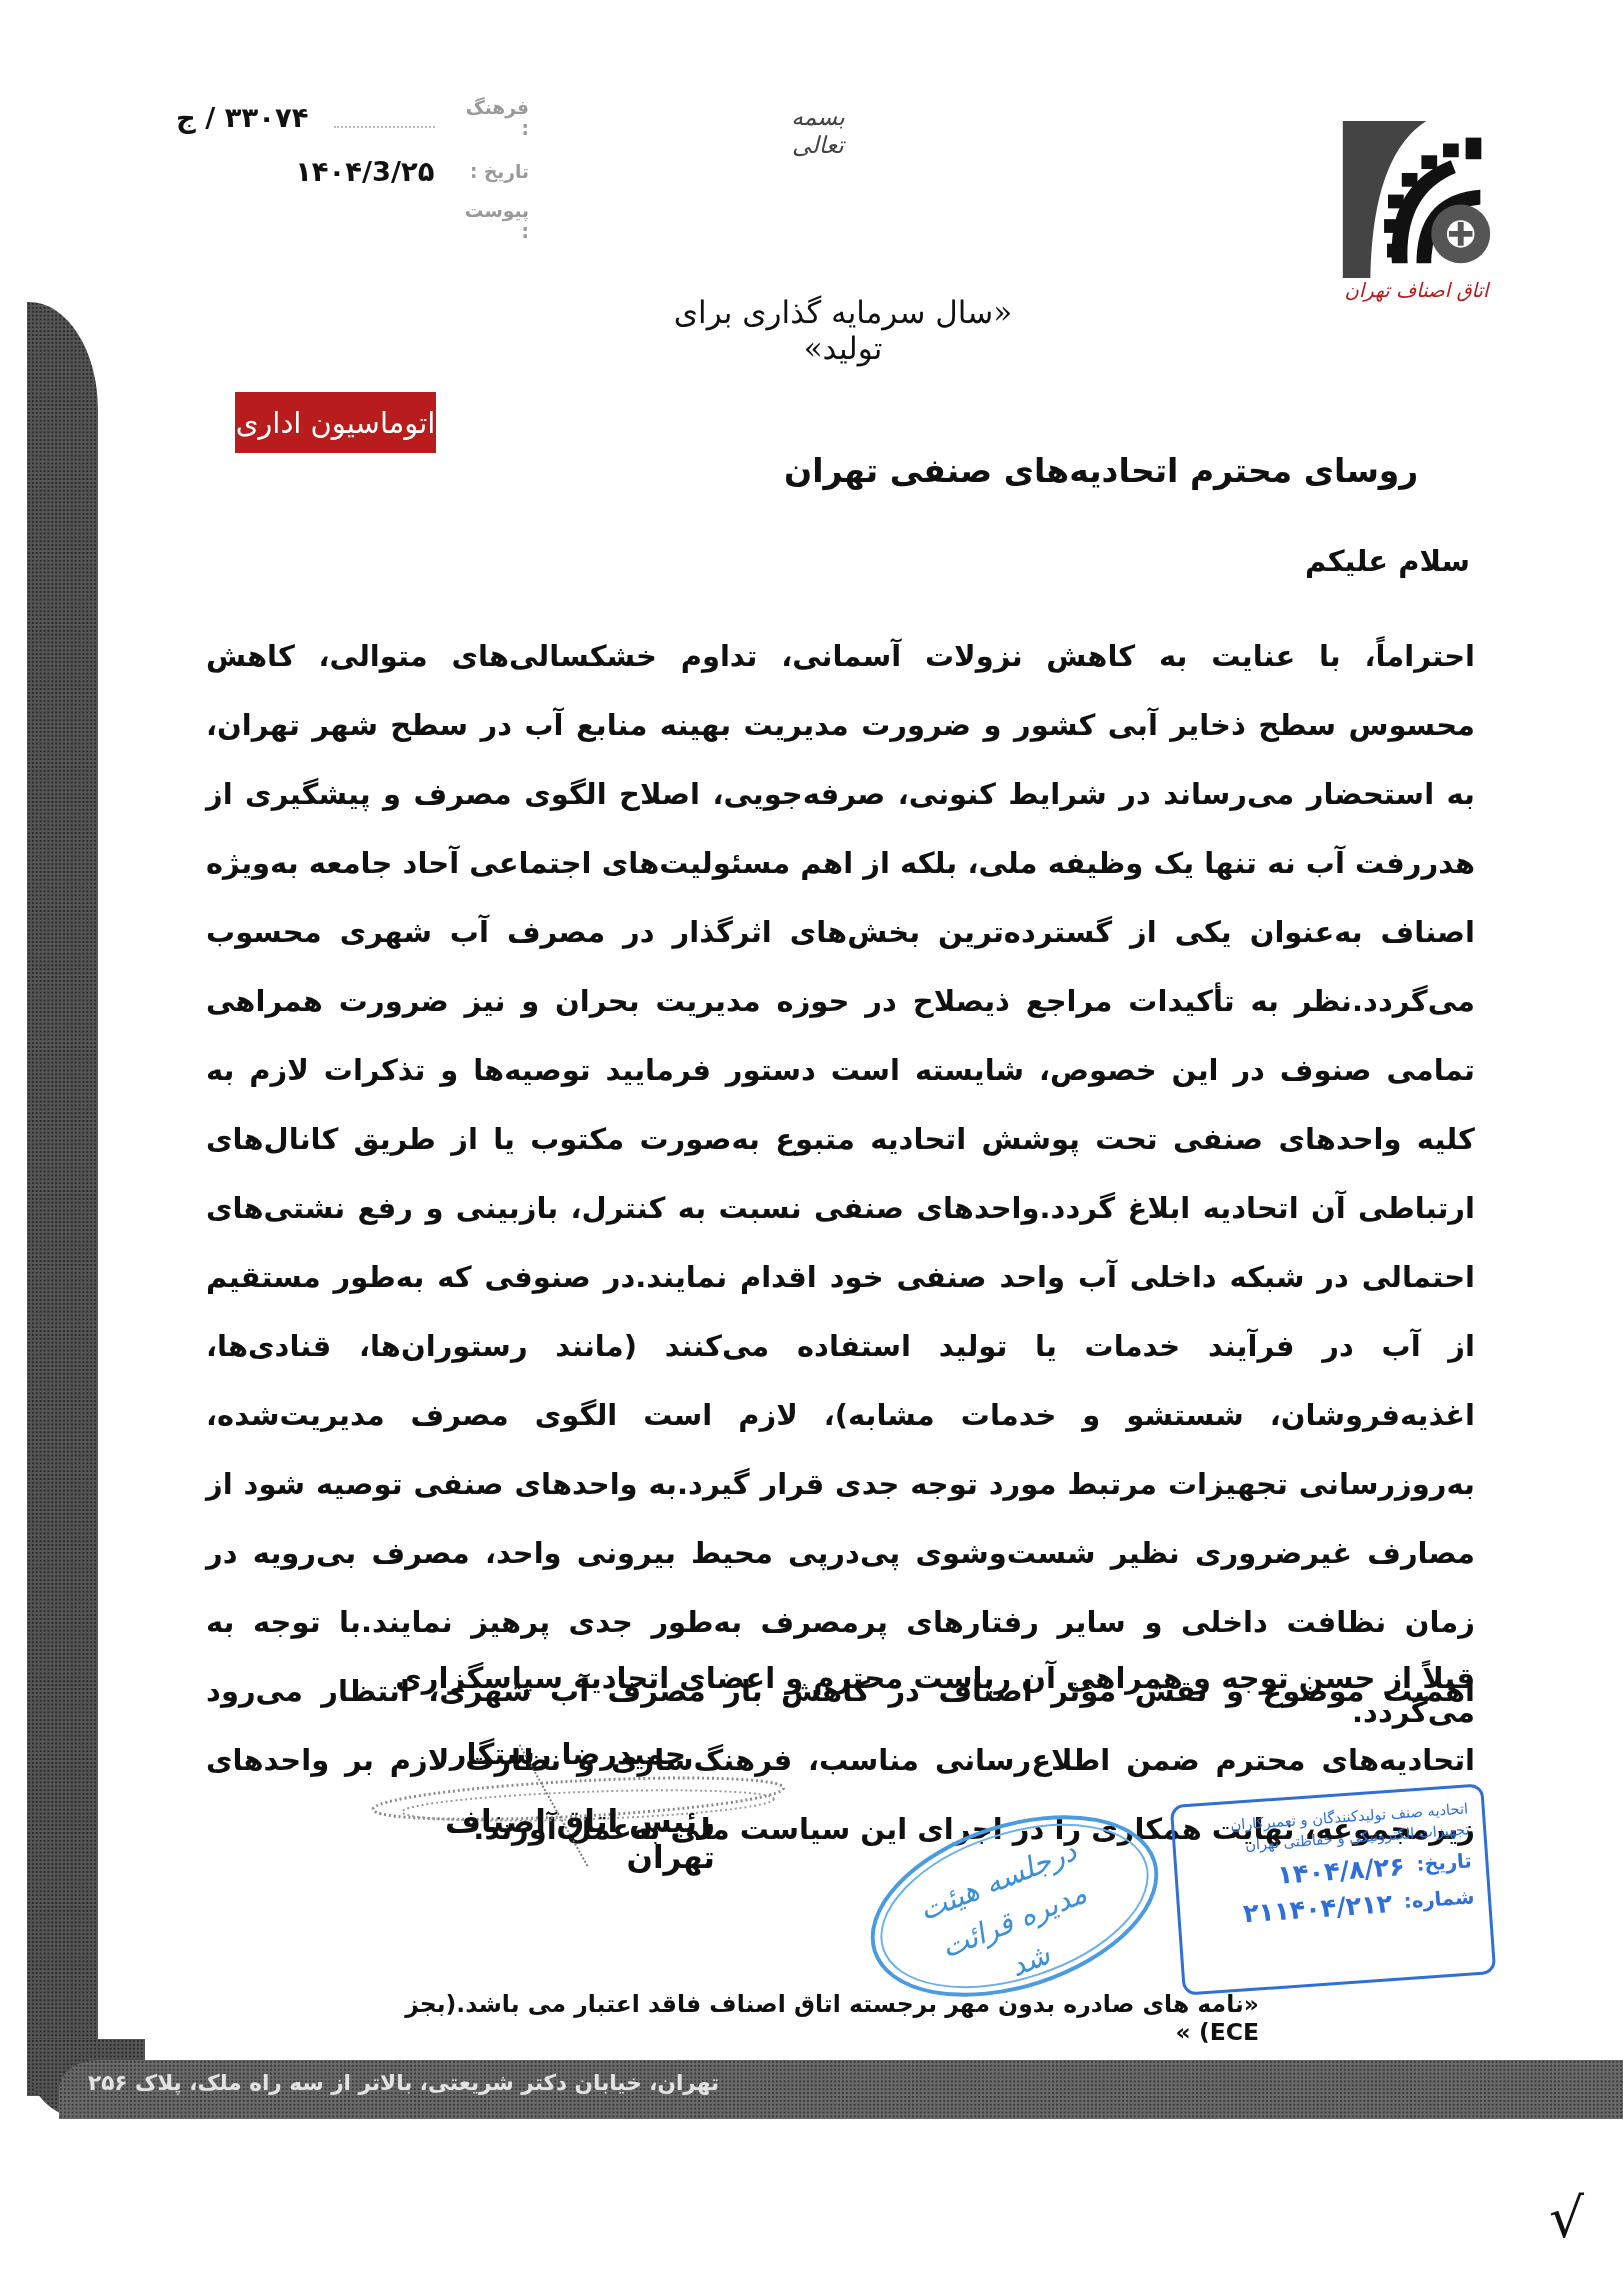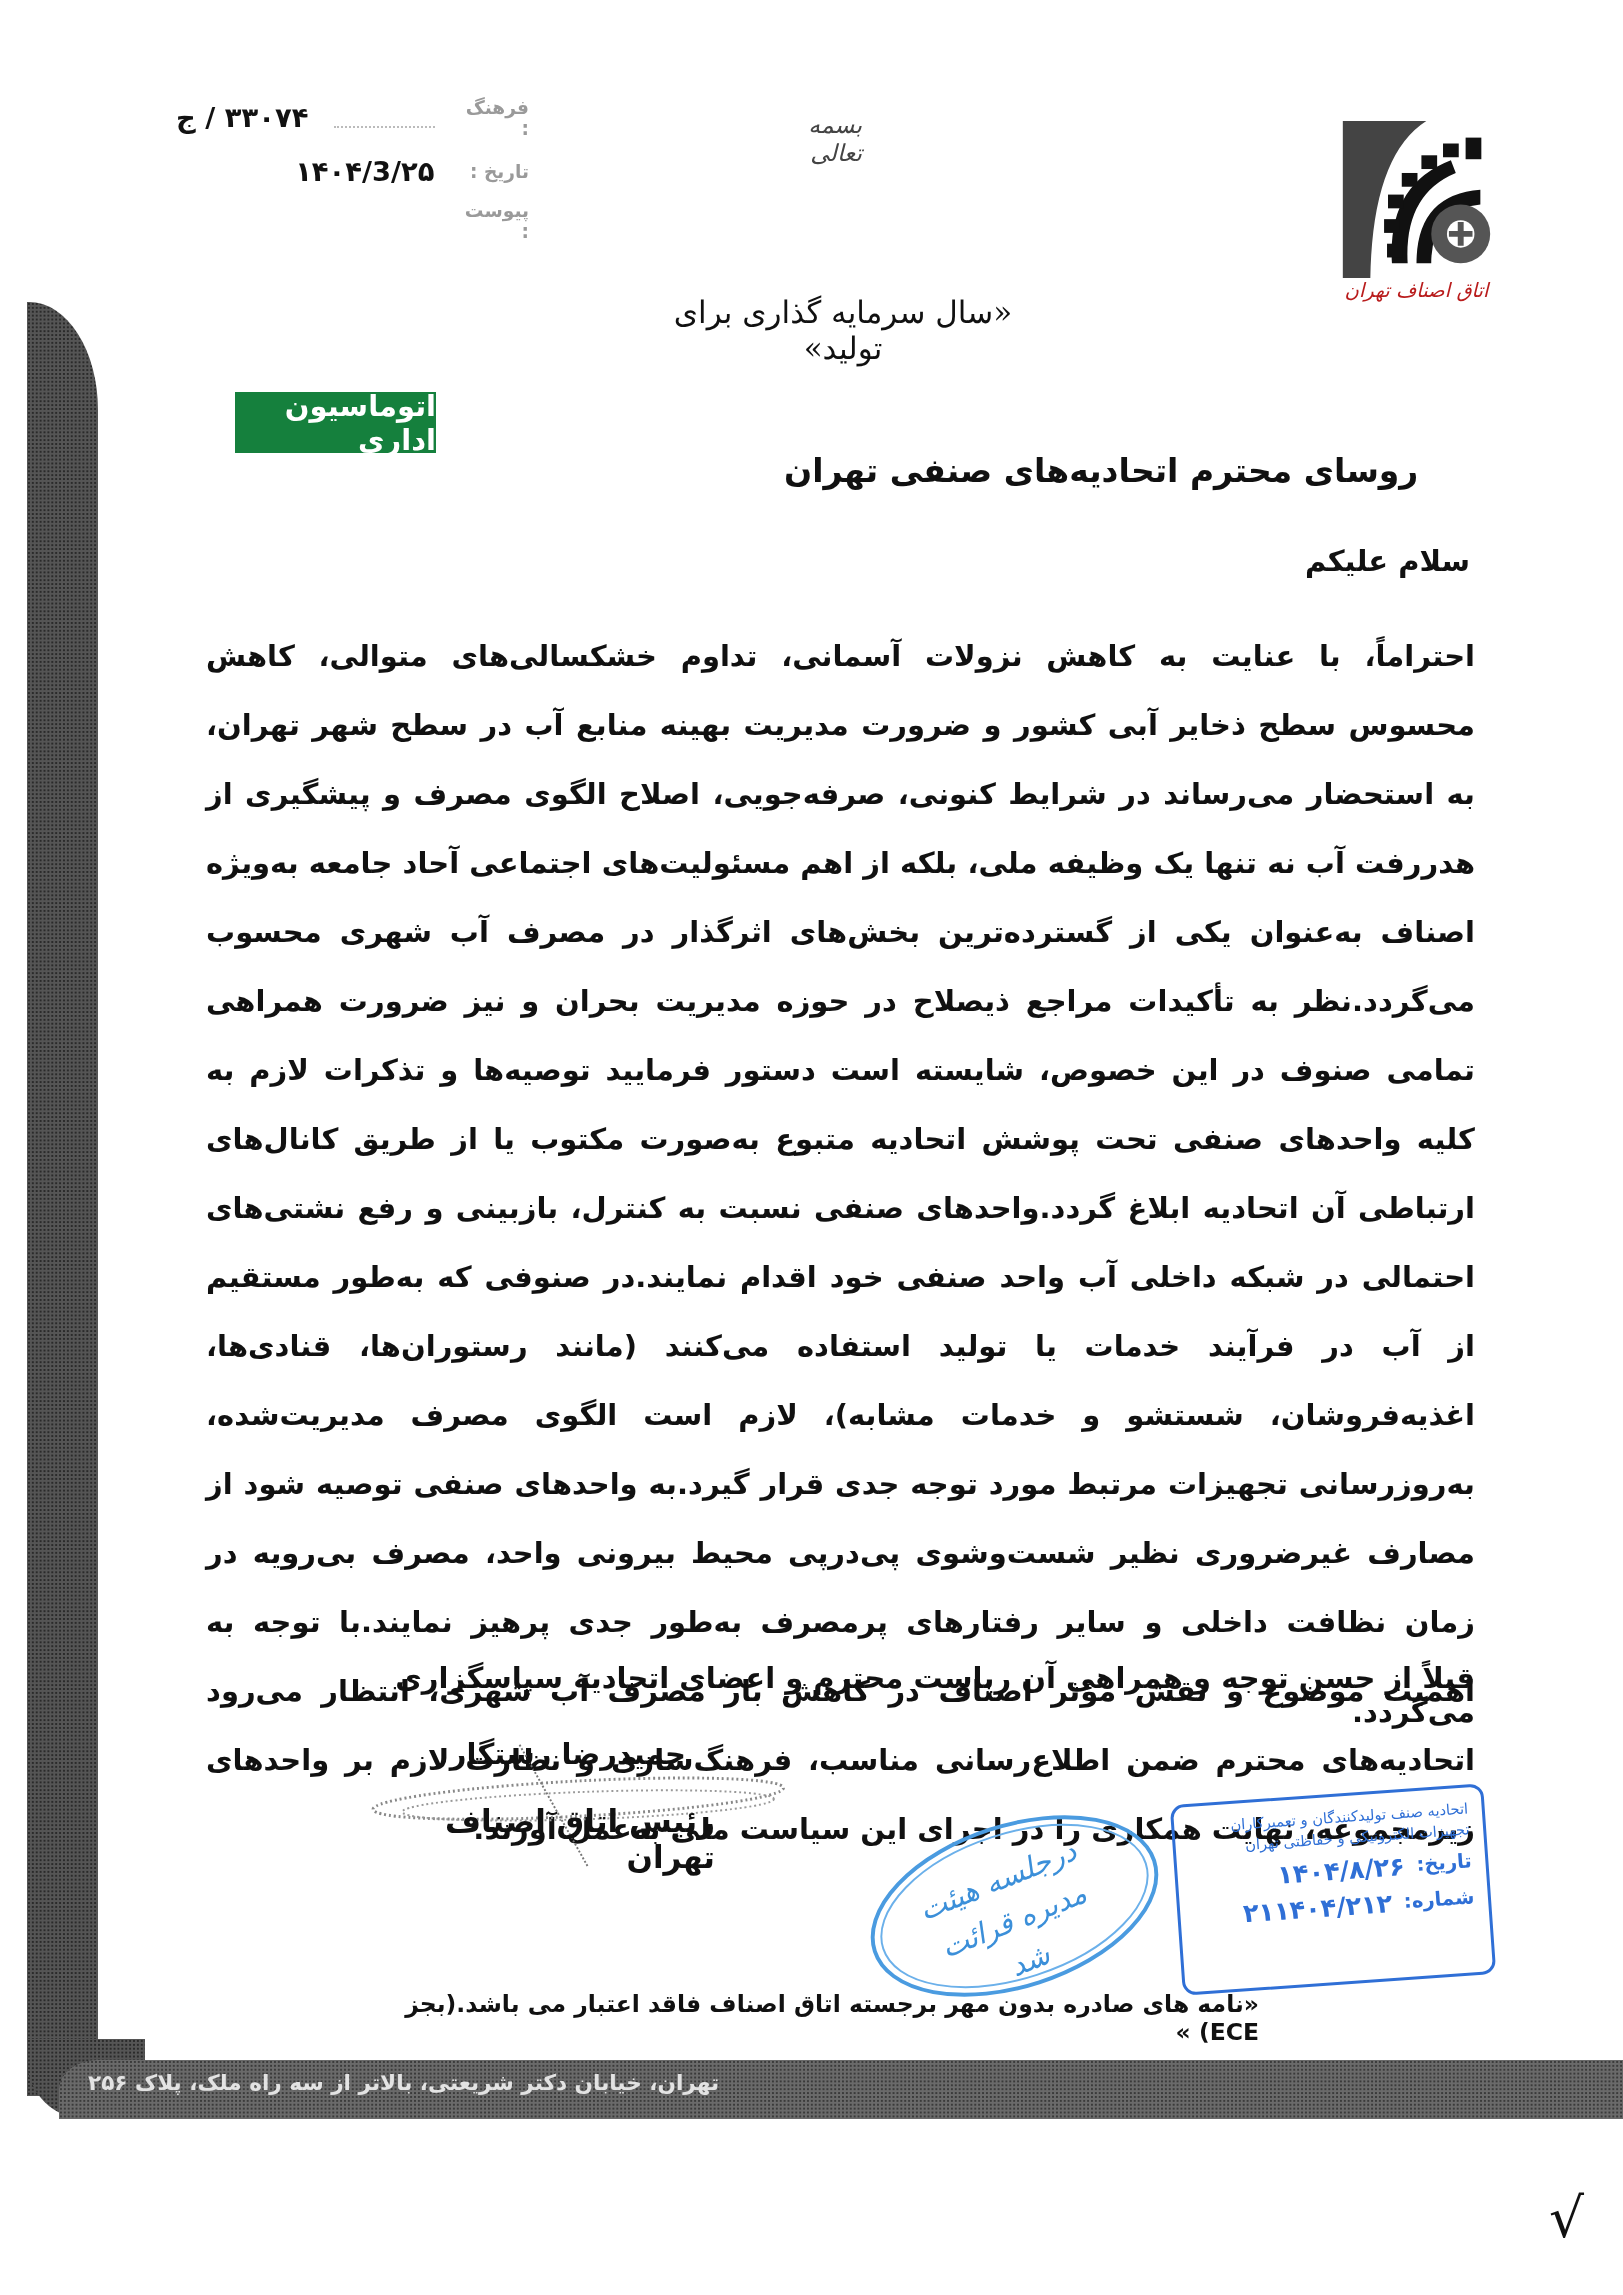--- a/index.html
+++ b/index.html
@@ -39,31 +39,31 @@
     color: #f2f2f2; font-size: 21.6px; font-weight: bold; text-align: left;
     letter-spacing: 0px; opacity: 0.9;
   }
 
   
   .meta-row { left: 176px; width: 353px; height: 49px; display: flex; flex-direction: row-reverse; align-items: center; gap: 25.5px; }
   .meta-label { font-size: 18.6px; color: #9a9a9a; font-weight: bold; width: 69px; text-align: right; }
   .meta-value { font-size: 27.4px; font-weight: bold; color: #111; }
   .meta-dots { border-bottom: 2px dotted #bbb; flex: 1; height: 1px; margin-top: 17.6px; }
 
-  .basmala { left: 774px; top: 103px; width: 88px; height: 59px; font-size: 23.5px; color: #444; text-align: right; font-style: italic; margin-top: 8px; }
+  .basmala { left: 774px; top: 103px; width: 88px; height: 59px; font-size: 23.5px; color: #444; text-align: center; font-style: italic; }
   .motto { left: 647px; top: 294px; width: 392px; height: 59px; font-family: "DejaVu Serif", serif; font-size: 31px; text-align: center; color: #111; }
 
   
   .logo { left: 1333px; top: 116px; width: 167px; height: 211px; }
   .logo-caption { left: 1333px; top: 279px; width: 167px; height: 39px; font-size: 19.6px; color: #b91c1c; text-align: center; font-style: italic; }
 
   
   .badge {
     left: 235px; top: 392px; width: 201px; height: 61px;
-    background: #15803d; color: #ffffff; font-size: 29px; font-weight: bold;
+    background: #b91c1c; color: #ffffff; font-size: 29px; font-weight: normal;
     display: flex; align-items: center; justify-content: center;
   }
 
   .recipient { left: 784px; top: 451px; width: 686px; height: 59px; font-size: 33px; font-weight: bold; text-align: left; }
   .greeting { left: 1078px; top: 544px; width: 392px; height: 49px; font-size: 29px; font-weight: bold; text-align: right; }
 
   .body-text {
     left: 206px; top: 622px; width: 1269px;
     font-size: 29px; font-weight: bold; line-height: 69px;
     text-align: justify; text-align-last: right;

